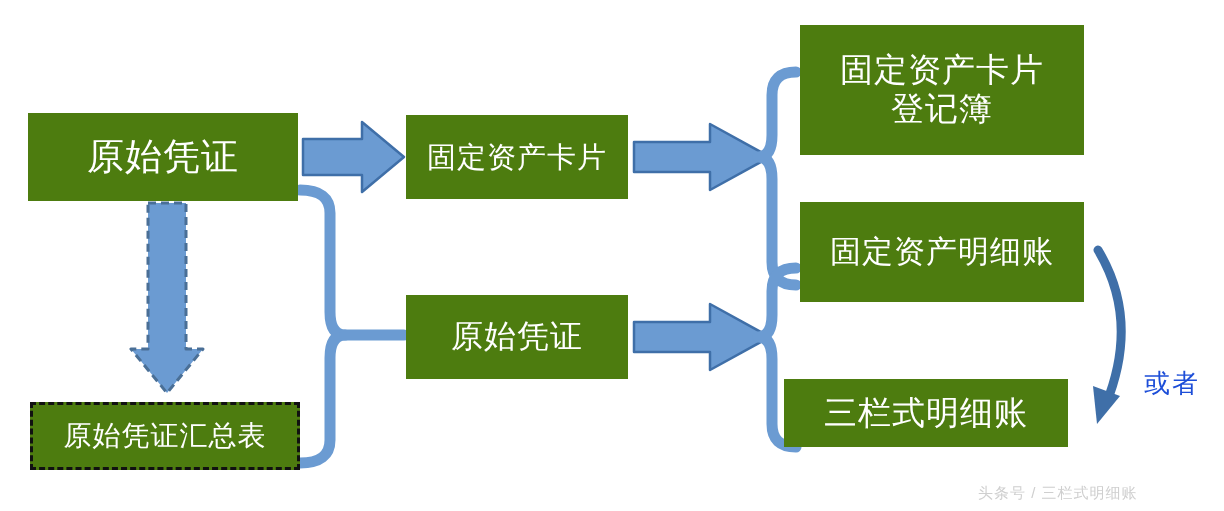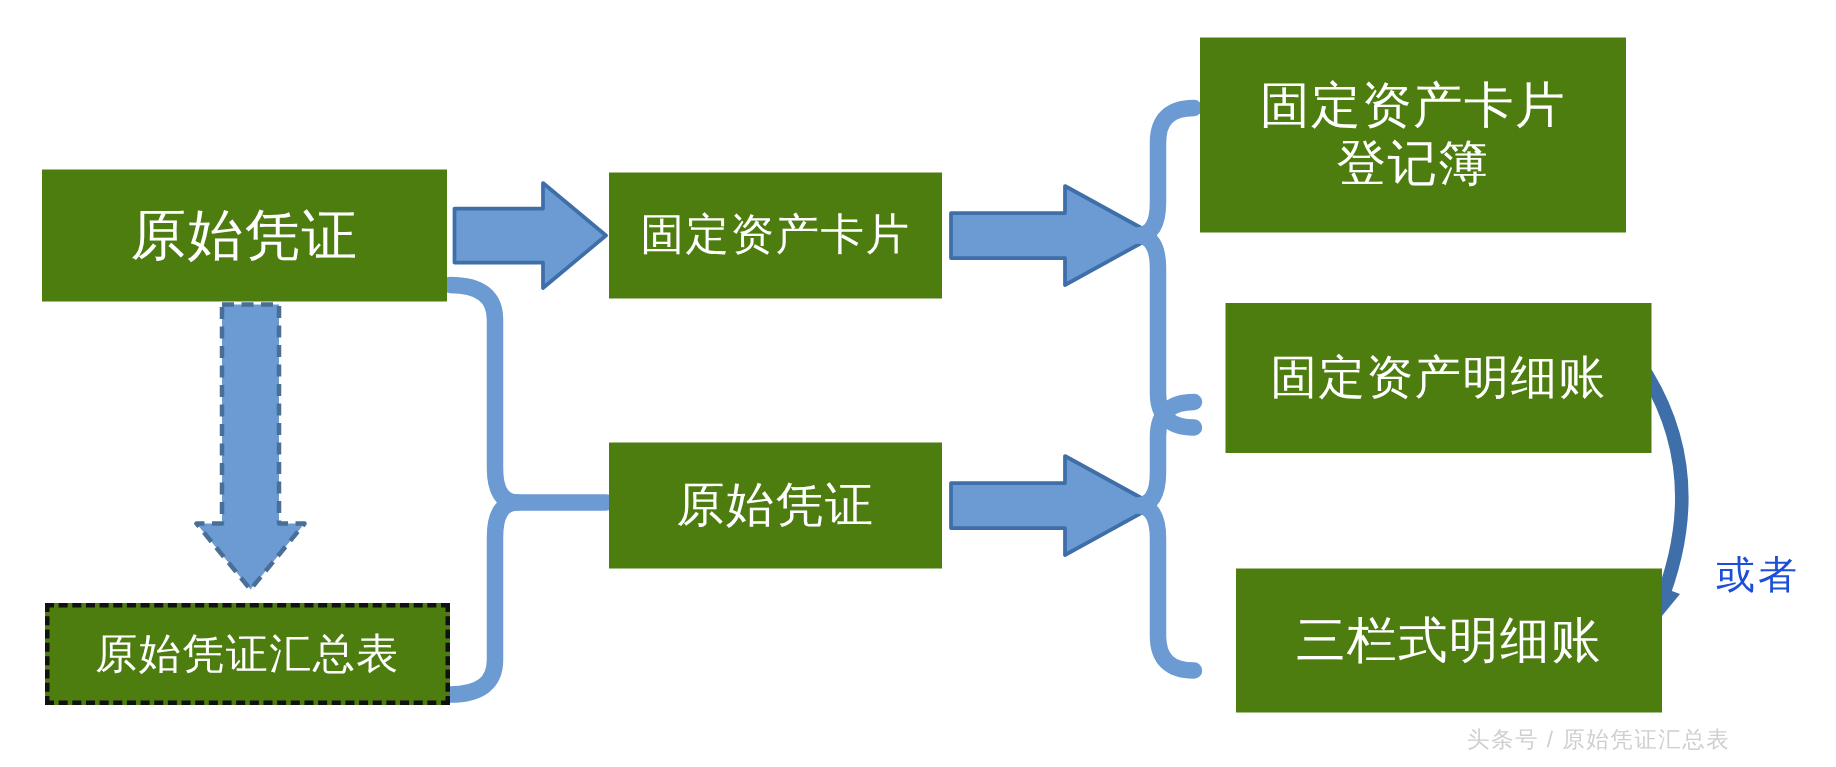--- a/index.html
+++ b/index.html
@@ -22,22 +22,22 @@
   .node.dashed{
     border:3px dashed #111111;
   }
 
   
   #n-yuanshi       {left:28px;  top:113px; width:270px; height:88px;  font-size:37px;}
   #n-huizong       {left:30px;  top:402px; width:270px; height:68px;  font-size:28px;}
   #n-gdzckp        {left:406px; top:115px; width:222px; height:84px;  font-size:29px;}
   #n-jzpz          {left:406px; top:295px; width:222px; height:84px;  font-size:32px;}
   #n-djb           {left:800px; top:25px;  width:284px; height:130px; font-size:33px;}
-  #n-gdzcmxz       {left:800px; top:202px; width:284px; height:100px; font-size:31px;margin-left:17px;}
-  #n-slsmxz        {left:824px; top:379px; width:284px; height:96px;  font-size:33px;}
+  #n-gdzcmxz       {left:800px; top:202px; width:284px; height:100px; font-size:31px;}
+  #n-slsmxz        {left:784px; top:379px; width:284px; height:68px;  font-size:33px;}
 
   .svg-layer{position:absolute;left:0;top:0;width:1224px;height:511px;pointer-events:none;}
 
   #huozhe-label{
     position:absolute;
     left:1144px; top:318px;
     font-size:26px;
     color:#1d4ed8;
     letter-spacing:2px;
     white-space:nowrap;
@@ -105,15 +105,15 @@
 
   <div class="node" id="n-djb">固定资产卡片
 登记簿</div>
 
   <div class="node" id="n-gdzcmxz">固定资产明细账</div>
 
   <div class="node" id="n-slsmxz">三栏式明细账</div>
 
   <div id="huozhe-label">或者</div>
 
-  <div id="watermark">头条号 / 原始凭证汇总表</div>
+  <div id="watermark">头条号 / 三栏式明细账</div>
 
 </div>
 
 </body></html>

